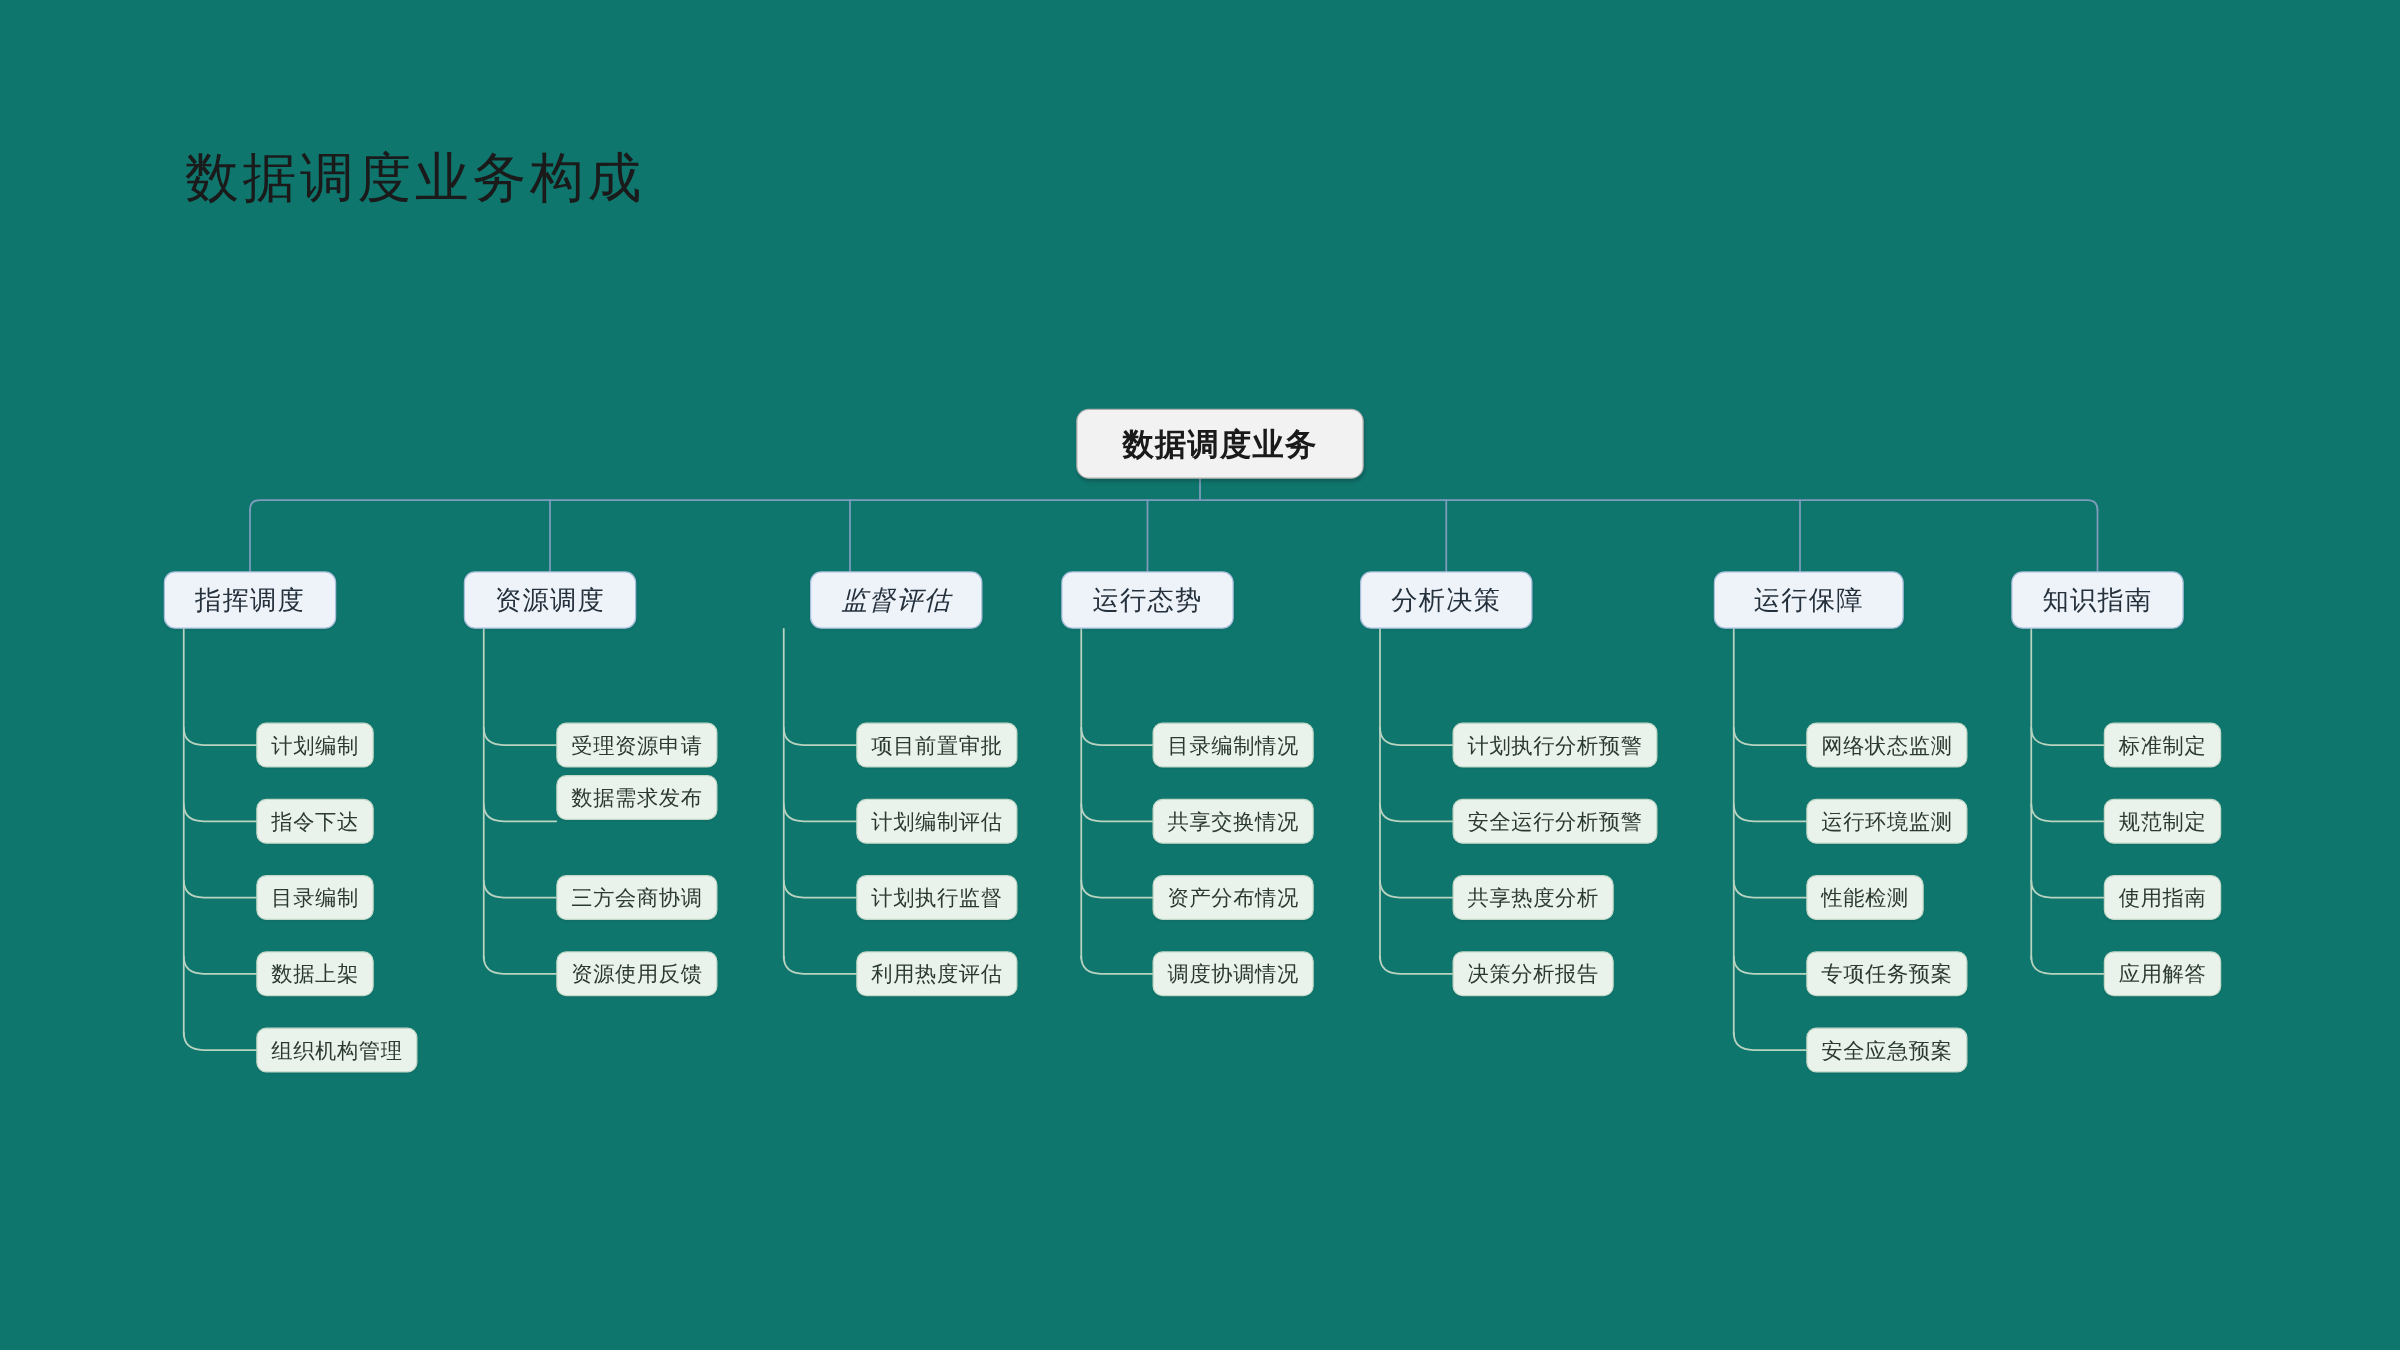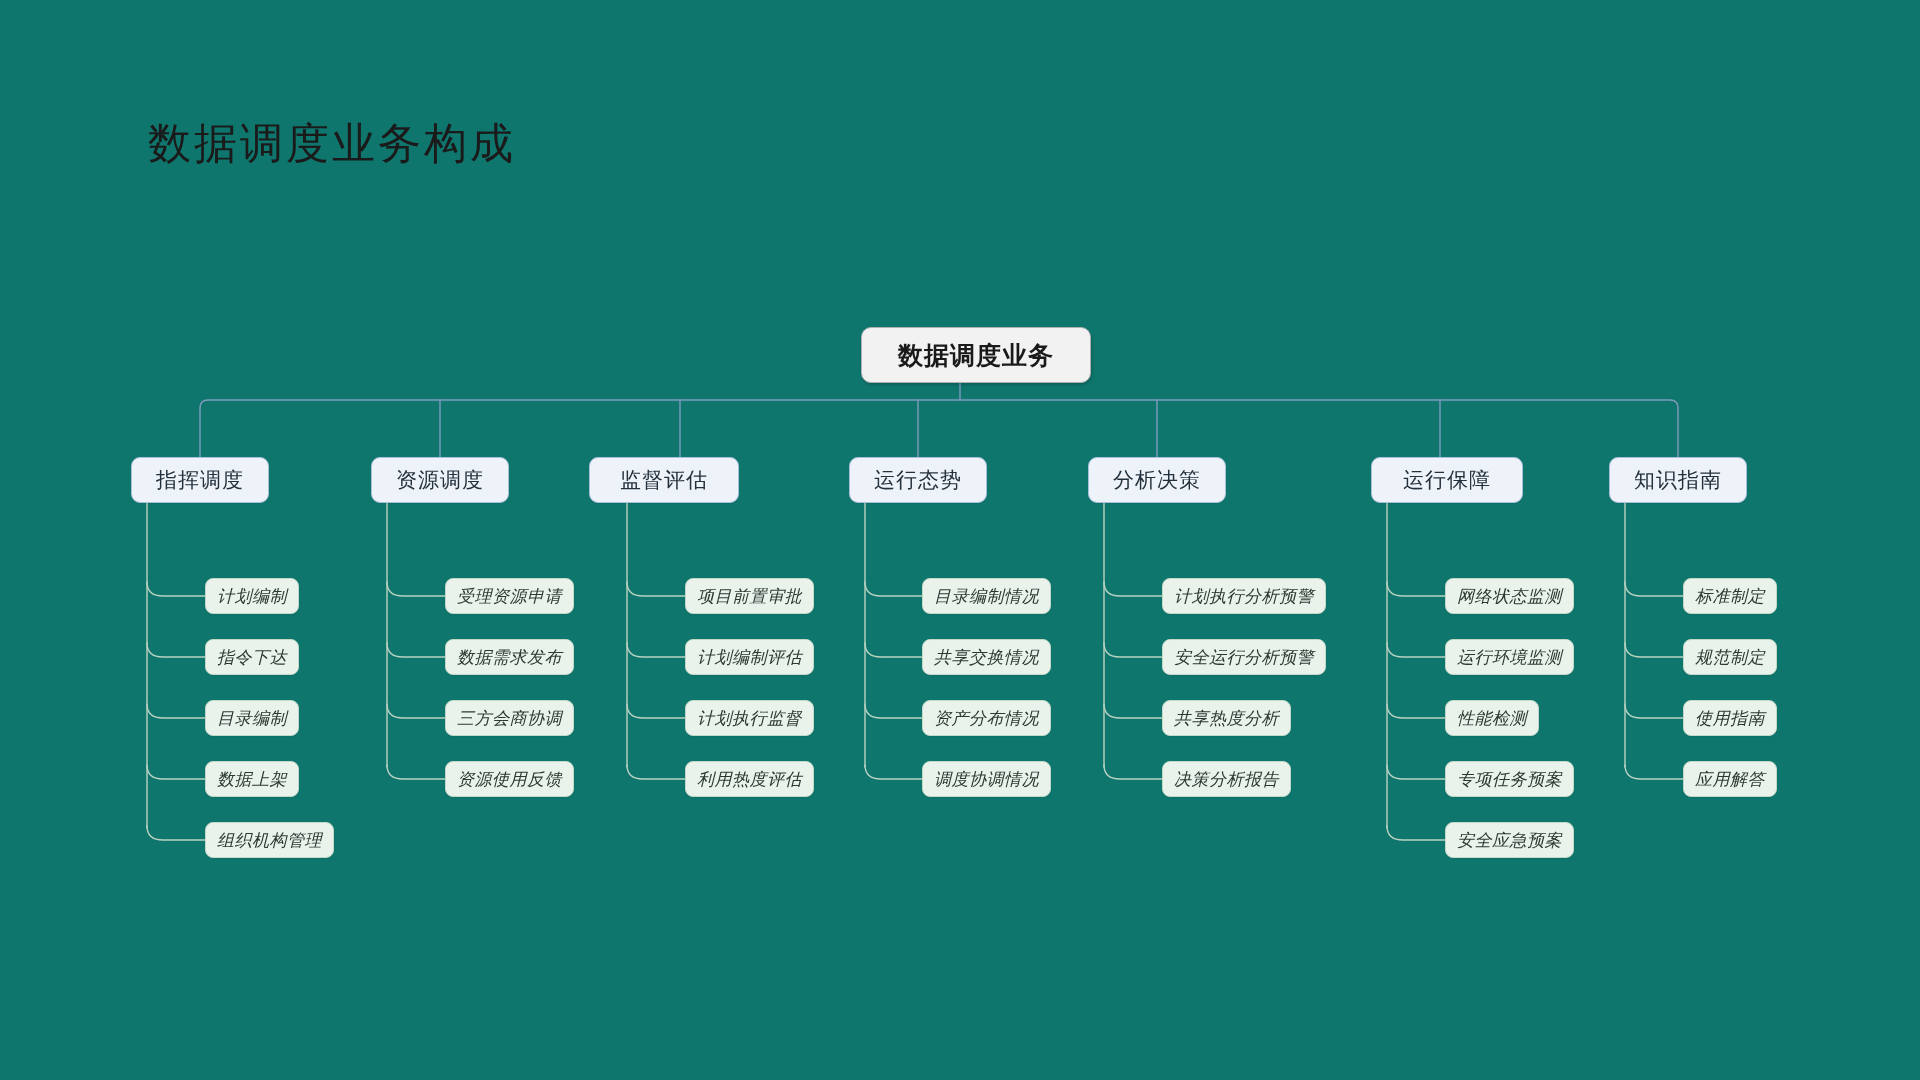--- a/index.html
+++ b/index.html
@@ -90,21 +90,20 @@
   .node.leaf {
     background: #eaf2ec;
     border: 1px solid #c2d9c8;
     border-radius: 8px;
     font-size: 17px;
     color: #2b3a30;
     letter-spacing: 0.5px;
     height: 36px;
     padding: 0 11px;
     box-shadow: 0 1px 1px rgba(0,0,0,0.05);
-    font-style: italic;
   }
 
   
   #watermark {
     position: absolute;
     right: 62px;
     bottom: 42px;
     font-size: 44px;
     font-weight: bold;
     color: #1c1c1c;
@@ -173,24 +172,24 @@
       </svg>
   <div class="node root" style="left: 845px; top: 327px; width: 230px; margin-left: 16px;">数据调度业务</div>
       <div class="node branch" style="left: 131px; top: 457px; width: 138px;">指挥调度</div>
       <div class="node leaf" style="left: 205px; top: 578px;">计划编制</div>
       <div class="node leaf" style="left: 205px; top: 639px;">指令下达</div>
       <div class="node leaf" style="left: 205px; top: 700px;">目录编制</div>
       <div class="node leaf" style="left: 205px; top: 761px;">数据上架</div>
       <div class="node leaf" style="left: 205px; top: 822px;">组织机构管理</div>
       <div class="node branch" style="left: 371px; top: 457px; width: 138px;">资源调度</div>
       <div class="node leaf" style="left: 445px; top: 578px;">受理资源申请</div>
-      <div class="node leaf" style="left: 445px; top: 639px;">数据需求发布</div>
+      <div class="node leaf" style="left: 445px; top: 620px;">数据需求发布</div>
       <div class="node leaf" style="left: 445px; top: 700px;">三方会商协调</div>
       <div class="node leaf" style="left: 445px; top: 761px;">资源使用反馈</div>
-      <div class="node branch" style="left: 589px; top: 457px; width: 150px;">监督评估</div>
+      <div class="node branch" style="left: 648px; top: 457px; width: 138px; font-style: italic;">监督评估</div>
       <div class="node leaf" style="left: 685px; top: 578px;">项目前置审批</div>
       <div class="node leaf" style="left: 685px; top: 639px;">计划编制评估</div>
       <div class="node leaf" style="left: 685px; top: 700px;">计划执行监督</div>
       <div class="node leaf" style="left: 685px; top: 761px;">利用热度评估</div>
       <div class="node branch" style="left: 849px; top: 457px; width: 138px;">运行态势</div>
       <div class="node leaf" style="left: 922px; top: 578px;">目录编制情况</div>
       <div class="node leaf" style="left: 922px; top: 639px;">共享交换情况</div>
       <div class="node leaf" style="left: 922px; top: 700px;">资产分布情况</div>
       <div class="node leaf" style="left: 922px; top: 761px;">调度协调情况</div>
       <div class="node branch" style="left: 1088px; top: 457px; width: 138px;">分析决策</div>

